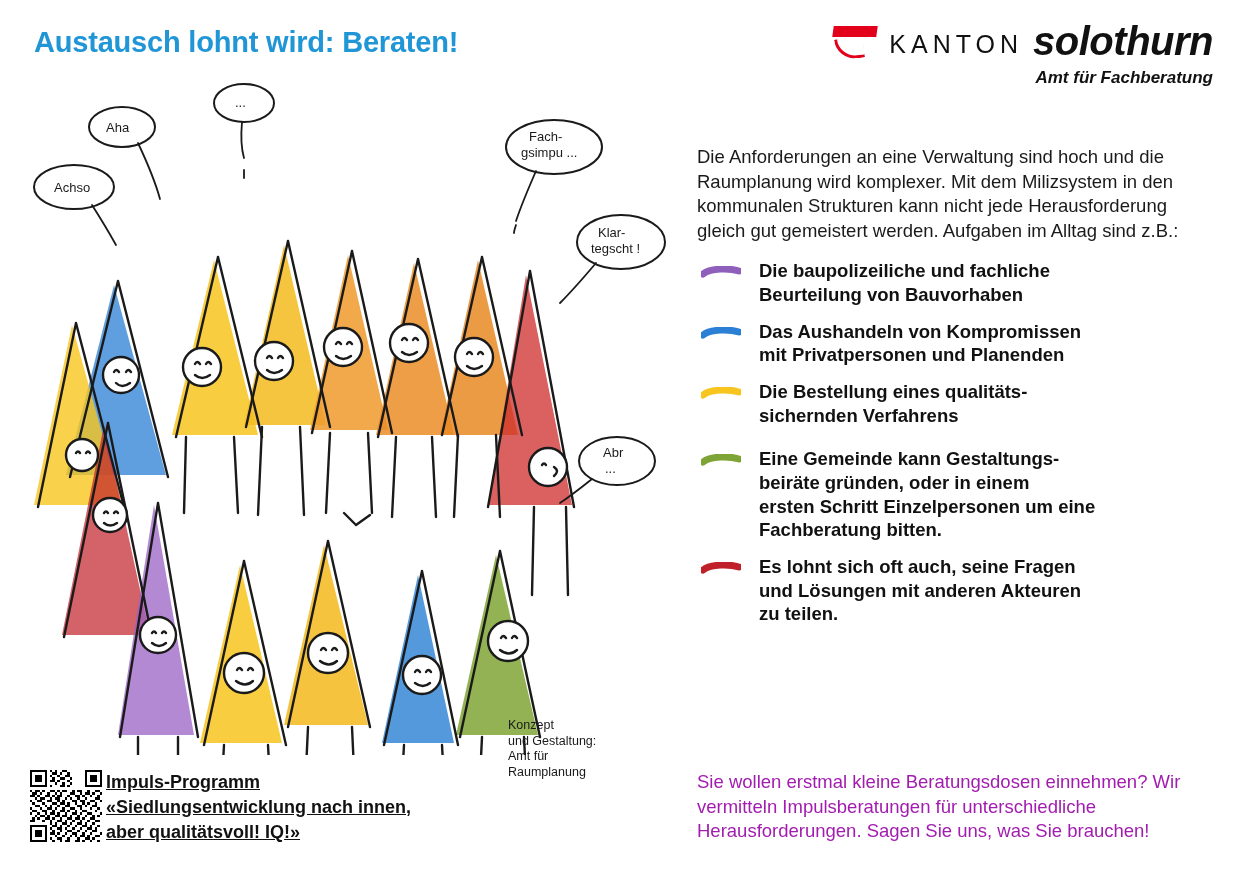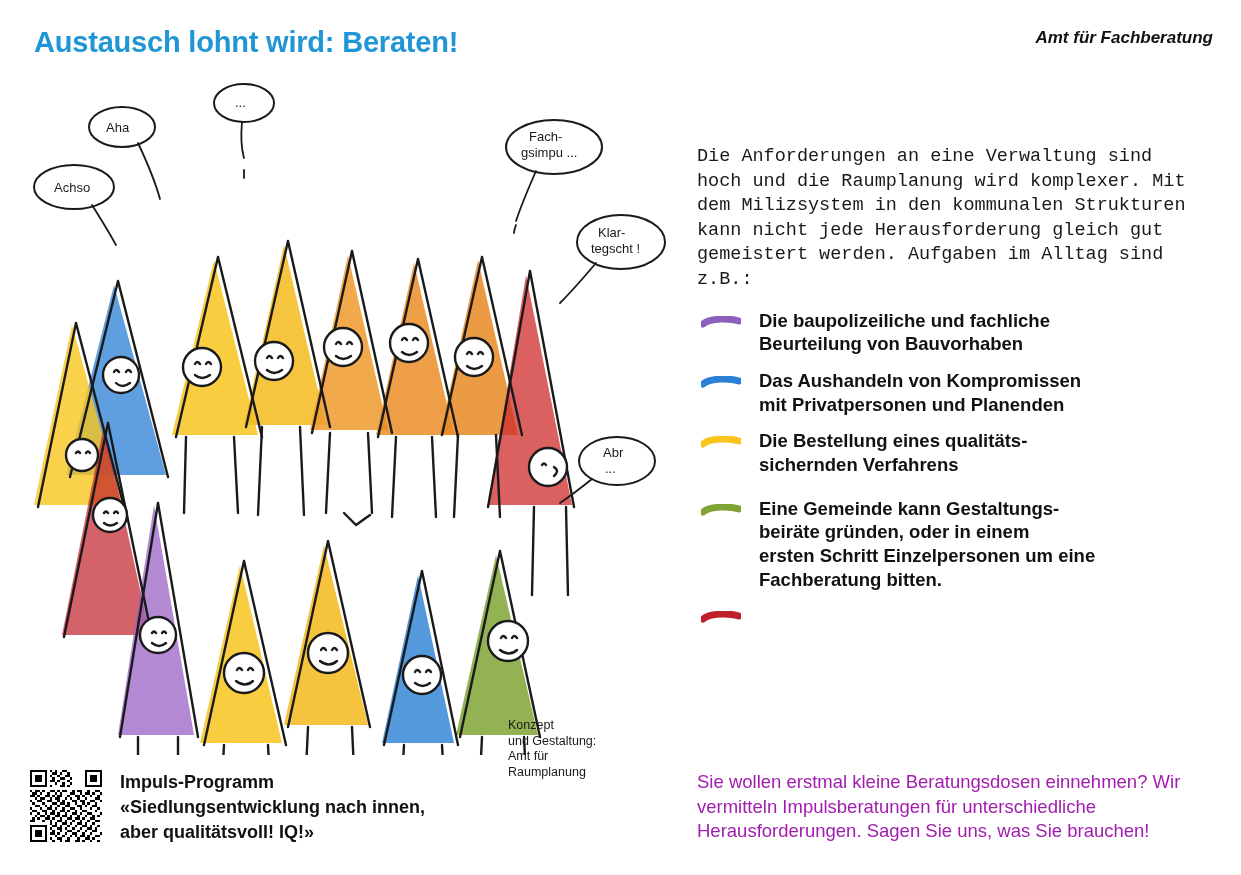--- a/index.html
+++ b/index.html
@@ -94,21 +94,20 @@
     position: absolute;
     left: 697px;
     top: 145px;
     width: 505px;
   }
   .para {
     font-size: 18.5px;
     line-height: 1.33;
     color: #1a1a1a;
     margin: 0 0 16px 0;
-    font-family: Liberation Mono, monospace;
   }
   .bullet-list {
     margin: 0 0 20px 0;
     padding: 0;
     list-style: none;
   }
   .bullet-item {
     position: relative;
     padding-left: 62px;
     margin-bottom: 13px;
@@ -161,34 +160,45 @@
   
   #qr {
     position: absolute;
     left: 30px;
     top: 770px;
     width: 72px;
     height: 72px;
   }
   #footer-text {
     position: absolute;
-    left: 120px;
+    left: 106px;
     top: 770px;
     font-size: 18px;
     font-weight: bold;
     line-height: 1.38;
     color: #111;
+    text-decoration: underline;
   }
 </style>
 </head>
 <body>
 
 <div id="page-title">Austausch lohnt wird: Beraten!</div>
 
 <div id="logo-block">
+  <div class="logo-row">
+    <div class="logo-mark">
+      <div class="bar"></div>
+      <div class="swoosh"></div>
+    </div>
+    <div>
+      <div class="logo-kanton">KANTON</div>
+    </div>
+    <div class="logo-solothurn">solothurn</div>
+  </div>
   <div class="logo-sub">Amt für Fachberatung</div>
 </div>
 
 <div id="illustration">
 <svg width="650" height="680" viewBox="0 0 650 680" xmlns="http://www.w3.org/2000/svg">
   <defs>
     <style>
       .ink { fill:none; stroke:#1a1a1a; stroke-width:2.4; stroke-linecap:round; stroke-linejoin:round; }
       .ink-thin { fill:none; stroke:#1a1a1a; stroke-width:1.8; stroke-linecap:round; }
       .bub { fill:#fff; stroke:#1a1a1a; stroke-width:2; }
@@ -393,20 +403,21 @@
           </svg>
       </span>
       <span>Eine Gemeinde kann Gestaltungs-<br>beiräte gründen, oder in einem<br>ersten Schritt Einzelpersonen um eine<br>Fachberatung bitten.</span>
     </li>
     <li class="bullet-item">
       <span class="crayon">
         <svg width="40" height="12" viewBox="0 0 40 12">
             <path d="M2,8 C10,2 28,2 38,5" stroke="#c0202a" stroke-width="7" fill="none" stroke-linecap="round"></path>
           </svg>
       </span>
+      <span>Es lohnt sich oft auch, seine Fragen<br>und Lösungen mit anderen Akteuren<br>zu teilen.</span>
     </li>
   </ul>
 </div>
 
 <div class="closing">Sie wollen erstmal kleine Beratungsdosen einnehmen? Wir vermitteln Impulsberatungen für unterschiedliche Herausforderungen. Sagen Sie uns, was Sie brauchen!</div>
 
 <div id="qr">
 <svg width="72" height="72" viewBox="0 0 29 29" shape-rendering="crispEdges">
   <rect width="29" height="29" fill="#fff"></rect>
   <g fill="#000">

